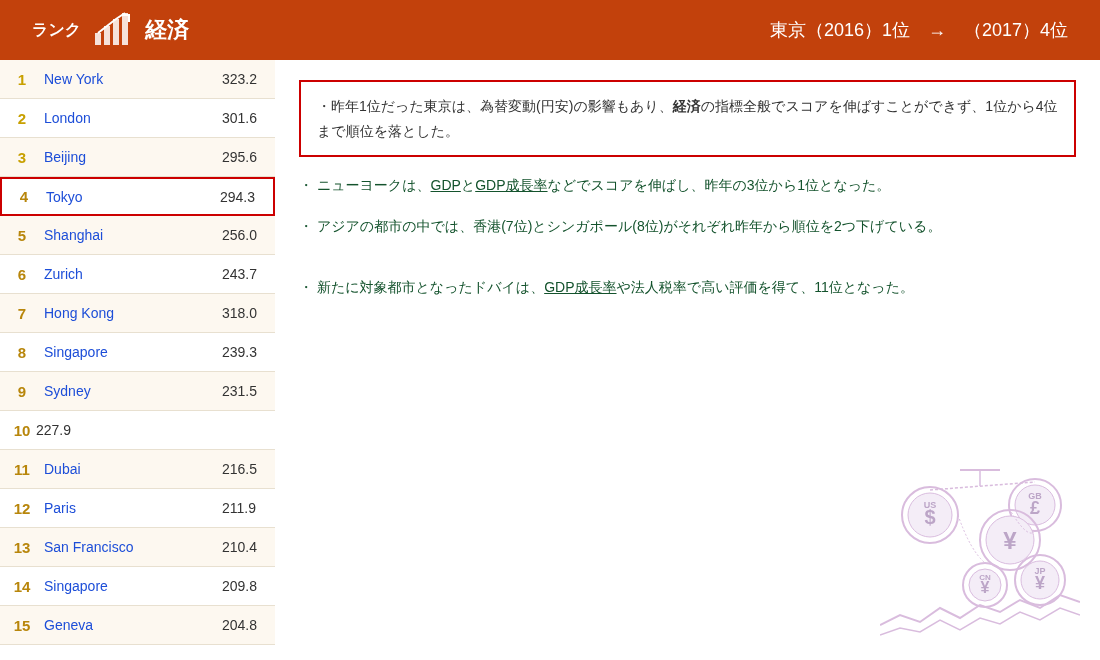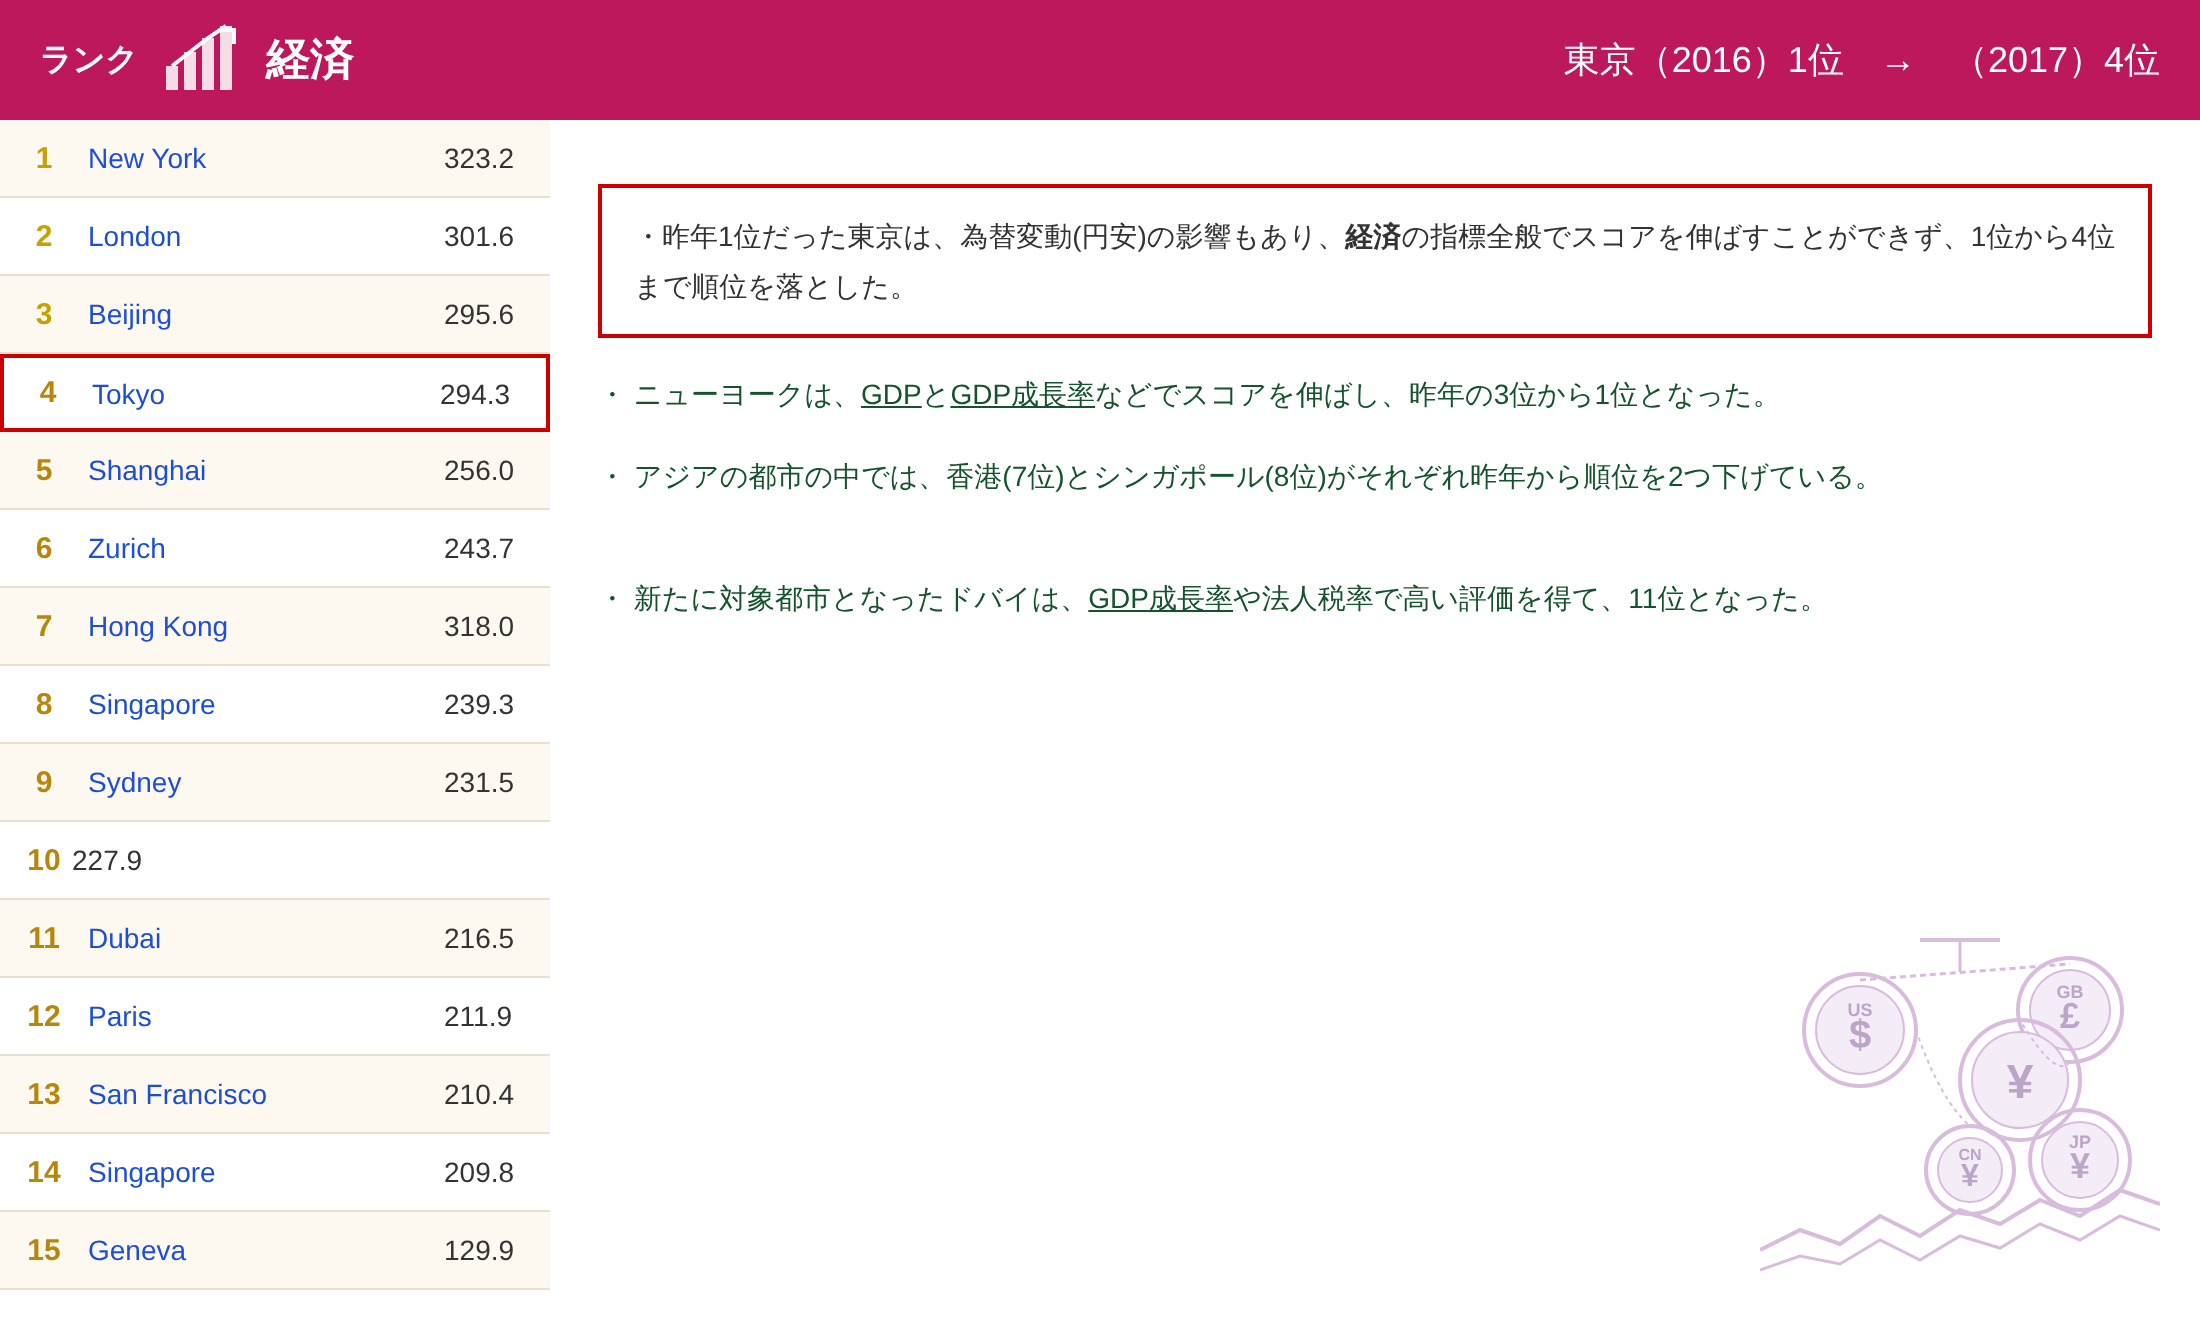--- a/index.html
+++ b/index.html
@@ -6,24 +6,24 @@
     body {
       font-family: 'Meiryo', 'Yu Gothic', 'Hiragino Kaku Gothic Pro', sans-serif;
       background: #fff;
       width: 1100px;
       height: 660px;
       overflow: hidden;
       font-size: 14px;
     }
 
     .header {
-      background: #be185d;
+      background: #c2410c;
       display: flex;
       align-items: center;
-      padding: 8px 20px;
+      padding: 8px 32px;
       height: 60px;
     }
 
     .header-rank {
       color: #fff;
       font-size: 16px;
       font-weight: bold;
       margin-right: 12px;
       white-space: nowrap;
     }
@@ -104,21 +104,21 @@
     .rank-row:nth-child(odd):not(.highlighted) {
       background: #fdf8f0;
     }
 
     .rank-row:nth-child(even):not(.highlighted) {
       background: #fff;
     }
 
     .description-panel {
       flex: 1;
-      padding: 32px 24px;
+      padding: 20px 24px;
       position: relative;
     }
 
     .desc-box-highlighted {
       border: 2px solid #cc0000;
       padding: 12px 16px;
       margin-bottom: 16px;
       line-height: 1.75;
       font-size: 14px;
       color: #333;
@@ -239,21 +239,21 @@
         <span class="rank-score">210.4</span>
       </div>
       <div class="rank-row">
         <span class="rank-num">14</span>
         <span class="rank-city">Singapore</span>
         <span class="rank-score">209.8</span>
       </div>
       <div class="rank-row">
         <span class="rank-num">15</span>
         <span class="rank-city">Geneva</span>
-        <span class="rank-score">129.9</span>
+        <span class="rank-score">204.8</span>
       </div>
     </div>
 
   <div class="description-panel">
     <div class="desc-box-highlighted">
       <span>・昨年1位だった東京は、為替変動(円安)の影響もあり、<span class="bold">経済</span>の指標全般でスコアを伸ばすことができず、1位から4位まで順位を落とした。</span>
     </div>
 
     <div class="desc-item" style="list-style:none; padding-left:0;">
       ニューヨークは、<span class="underline">GDP</span>と<span class="underline">GDP成長率</span>などでスコアを伸ばし、昨年の3位から1位となった。

